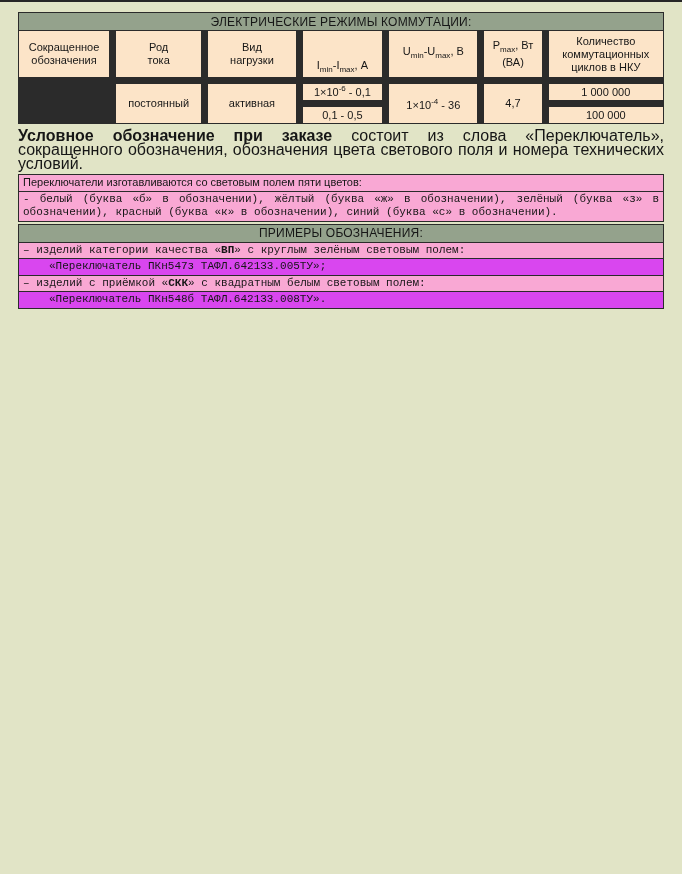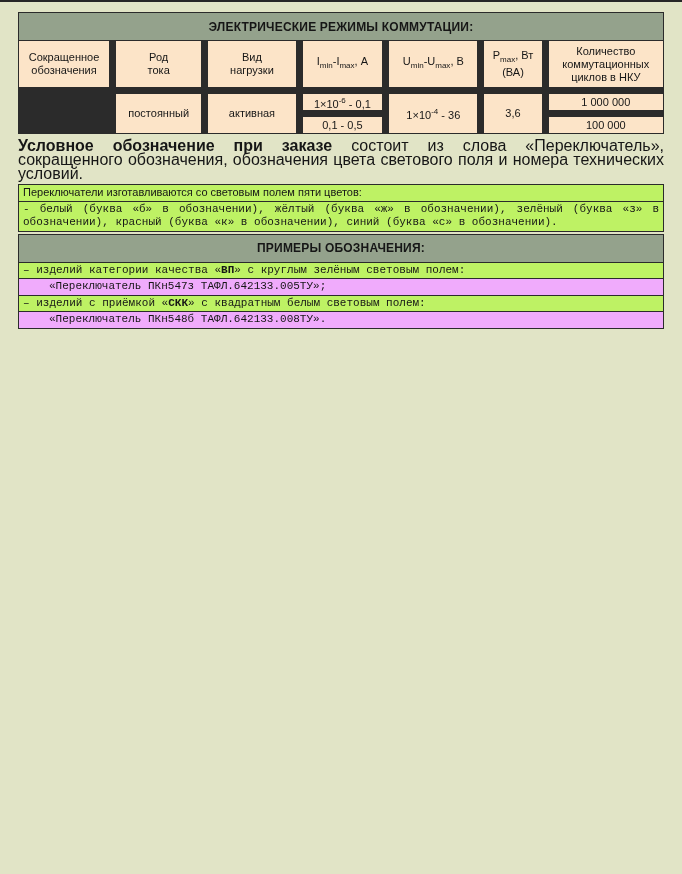--- a/index.html
+++ b/index.html
@@ -14,23 +14,23 @@
   .top-line {
     position: absolute; top: 0; left: 0;
     width: 682px; height: 2px; background: #262626;
   }
   .content {
     position: absolute; top: 12px; left: 18px; width: 646px;
   }
   .greenbar {
     background: #94a28c;
     border: 1px solid #2b2b2b;
-    height: 29px;
+    height: 19px;
     display: flex; align-items: center; justify-content: center;
-    font-weight: bold; font-size: 12px; letter-spacing: 0.2px;
+    font-weight: normal; font-size: 12px; letter-spacing: 0.2px;
   }
   .etable {
     display: grid;
     grid-template-columns: 96fr 91fr 93fr 85fr 94fr 61fr 122fr;
     grid-template-rows: 46px 16px 16px;
     gap: 7px;
     background: #2b2b2b;
     border: 1px solid #2b2b2b;
     border-top: none;
     width: 100%;
@@ -43,34 +43,34 @@
     font-size: 11px; line-height: 13px;
     padding: 1px 2px;
   }
   .cell .inline { display: block; white-space: nowrap; }
   sub { font-size: 8px; }
   sup { font-size: 8px; }
   .span2 { grid-row: 2 / span 2; }
   .r2 { grid-row: 2; }
   .r3 { grid-row: 3; }
   .c1 { grid-column: 1; } .c2 { grid-column: 2; } .c3 { grid-column: 3; }
-  .c4 { grid-column: 4; } .c5 { grid-column: 5; } .c6 { grid-column: 6; }
+  .c4 { grid-column: 4; justify-content: flex-end; } .c5 { grid-column: 5; } .c6 { grid-column: 6; }
   .c7 { grid-column: 7; }
   .para {
     margin-top: 5px;
     font-size: 16px; line-height: 14px;
     text-align: justify;
   }
   .notebox {
     border: 1px solid #2b2b2b;
-    background: #bef264;
+    background: #f9a8d4;
     padding: 1px 4px;
     font-size: 11px; line-height: 13.5px;
   }
-  .notebox.peach { background: #f0abfc; padding-left: 30px; }
+  .notebox.peach { background: #d946ef; padding-left: 30px; }
   .mt3 { margin-top: 3px; }
   .stack { margin-top: -1px; font-family: Liberation Mono, monospace; }
   .bar2 { margin-top: 2px; }
   .b { font-weight: bold; }
 </style>
 </head>
 <body>
 
 <div class="top-line"></div>
 
@@ -114,21 +114,21 @@
     <div class="cell c3 span2">активная</div>
 
     <div class="cell c4 r2">
       <span class="inline"><span>1×10</span><sup>-6</sup><span> - 0,1</span></span>
     </div>
     <div class="cell c4 r3">0,1 - 0,5</div>
 
     <div class="cell c5 span2">
       <span class="inline"><span>1×10</span><sup>-4</sup><span> - 36</span></span>
     </div>
-    <div class="cell c6 span2">3,6</div>
+    <div class="cell c6 span2">4,7</div>
 
     <div class="cell c7 r2">1 000 000</div>
     <div class="cell c7 r3">100 000</div>
   </div>
 
   <p class="para"><span class="b">Условное обозначение при заказе</span><span> состоит из слова «Переключатель», сокращенного обозначения, обозначения цвета светового поля и номера технических условий.</span></p>
 
   <div class="notebox mt3">
     <span>Переключатели изготавливаются со световым полем пяти цветов:</span>
   </div>

